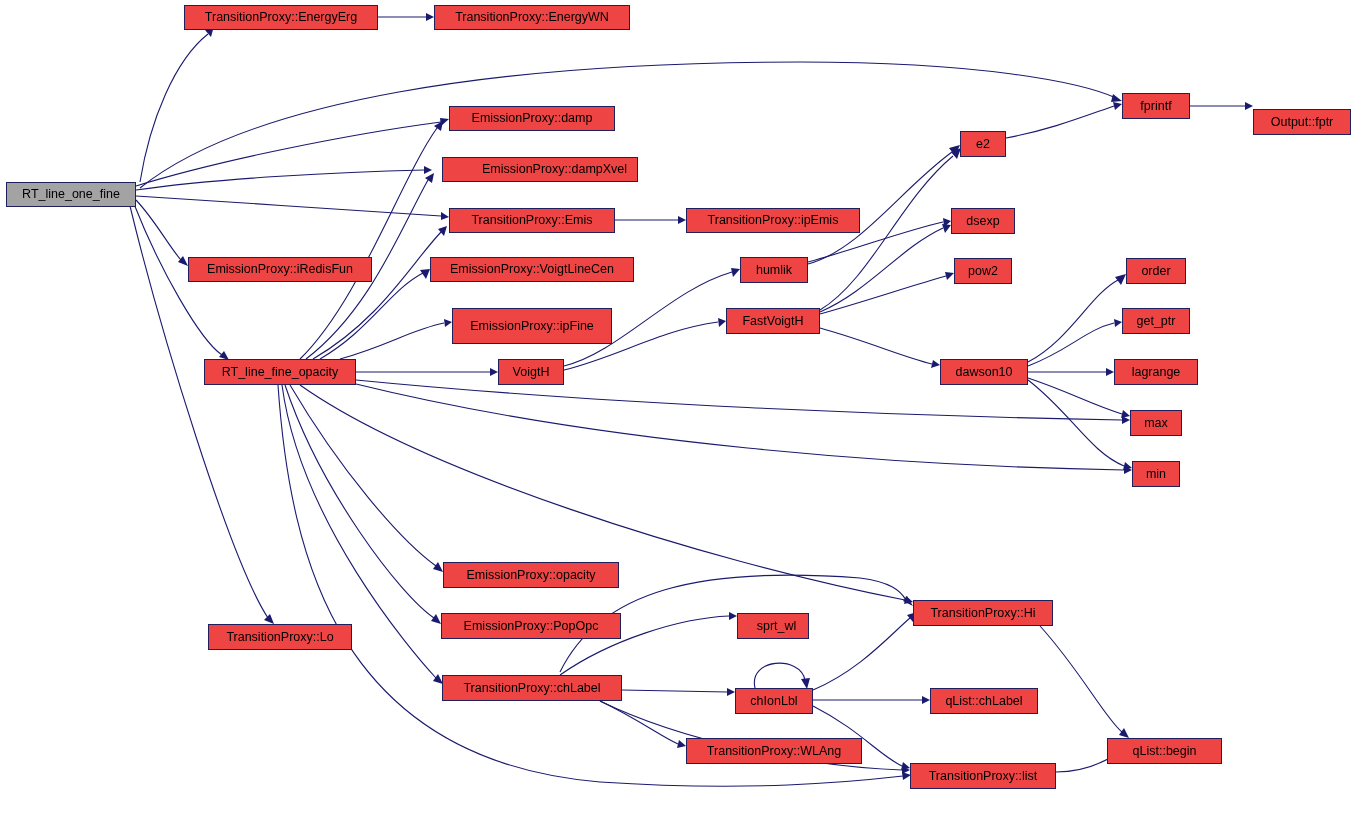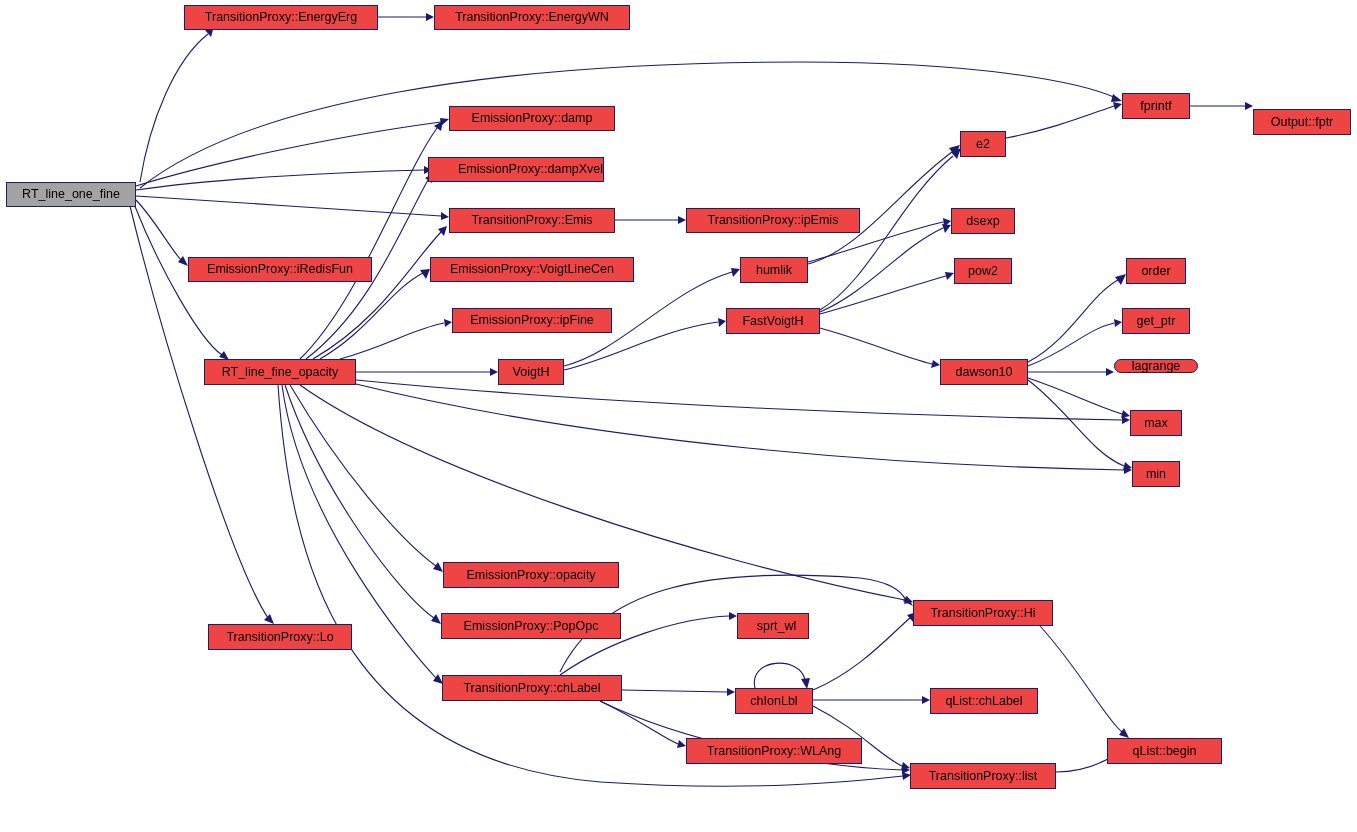--- a/index.html
+++ b/index.html
@@ -203,39 +203,39 @@
     <polygon points="1119,735 1129,738 1124,728"></polygon>
 
     <path d="M 1056 772 C 1085 772 1105 762 1120 752"></path>
     <polygon points="1118,748 1127,747 1121,756"></polygon>
   </svg>
 
   <div class="node current" style="left:6px; top:182px; width:130px; height:25px;">RT_line_one_fine</div>
   <div class="node" style="left:184px; top:5px; width:194px; height:25px;">TransitionProxy::EnergyErg</div>
   <div class="node" style="left:434px; top:5px; width:196px; height:25px;">TransitionProxy::EnergyWN</div>
   <div class="node" style="left:449px; top:106px; width:166px; height:25px;">EmissionProxy::damp</div>
-  <div class="node" style="left:428px; top:157px; width:176px; height:25px;padding-left:35px;">EmissionProxy::dampXvel</div>
+  <div class="node" style="left:442px; top:157px; width:196px; height:25px;padding-left:35px;">EmissionProxy::dampXvel</div>
   <div class="node" style="left:449px; top:208px; width:166px; height:25px;">TransitionProxy::Emis</div>
   <div class="node" style="left:686px; top:208px; width:174px; height:25px;">TransitionProxy::ipEmis</div>
   <div class="node" style="left:188px; top:257px; width:184px; height:25px;">EmissionProxy::iRedisFun</div>
   <div class="node" style="left:430px; top:257px; width:204px; height:25px;">EmissionProxy::VoigtLineCen</div>
-  <div class="node" style="left:452px; top:308px; width:160px; height:25px;">EmissionProxy::ipFine</div>
+  <div class="node" style="left:452px; top:308px; width:160px; height:36px;">EmissionProxy::ipFine</div>
   <div class="node" style="left:204px; top:359px; width:152px; height:26px;">RT_line_fine_opacity</div>
   <div class="node" style="left:498px; top:359px; width:66px; height:26px;">VoigtH</div>
   <div class="node" style="left:740px; top:257px; width:68px; height:26px;">humlik</div>
   <div class="node" style="left:726px; top:308px; width:94px; height:26px;">FastVoigtH</div>
   <div class="node" style="left:960px; top:131px; width:46px; height:26px;">e2</div>
   <div class="node" style="left:951px; top:208px; width:64px; height:26px;">dsexp</div>
   <div class="node" style="left:954px; top:258px; width:58px; height:26px;">pow2</div>
   <div class="node" style="left:940px; top:359px; width:88px; height:26px;">dawson10</div>
   <div class="node" style="left:1122px; top:93px; width:68px; height:26px;">fprintf</div>
   <div class="node" style="left:1253px; top:93px; width:98px; height:26px;margin-top:16px;">Output::fptr</div>
   <div class="node" style="left:1126px; top:258px; width:60px; height:26px;">order</div>
   <div class="node" style="left:1122px; top:308px; width:68px; height:26px;">get_ptr</div>
-  <div class="node" style="left:1114px; top:359px; width:84px; height:14px;border-radius:7px;">lagrange</div>
+  <div class="node" style="left:1114px; top:359px; width:84px; height:26px;">lagrange</div>
   <div class="node" style="left:1130px; top:410px; width:52px; height:26px;">max</div>
   <div class="node" style="left:1132px; top:461px; width:48px; height:26px;">min</div>
   <div class="node" style="left:443px; top:562px; width:176px; height:26px;">EmissionProxy::opacity</div>
   <div class="node" style="left:441px; top:613px; width:180px; height:26px;">EmissionProxy::PopOpc</div>
   <div class="node" style="left:208px; top:624px; width:144px; height:26px;">TransitionProxy::Lo</div>
   <div class="node" style="left:442px; top:675px; width:180px; height:26px;">TransitionProxy::chLabel</div>
   <div class="node" style="left:737px; top:613px; width:72px; height:26px;padding-left:13px;">sprt_wl</div>
   <div class="node" style="left:735px; top:688px; width:78px; height:26px;">chIonLbl</div>
   <div class="node" style="left:686px; top:738px; width:176px; height:26px;">TransitionProxy::WLAng</div>
   <div class="node" style="left:913px; top:600px; width:140px; height:26px;">TransitionProxy::Hi</div>

